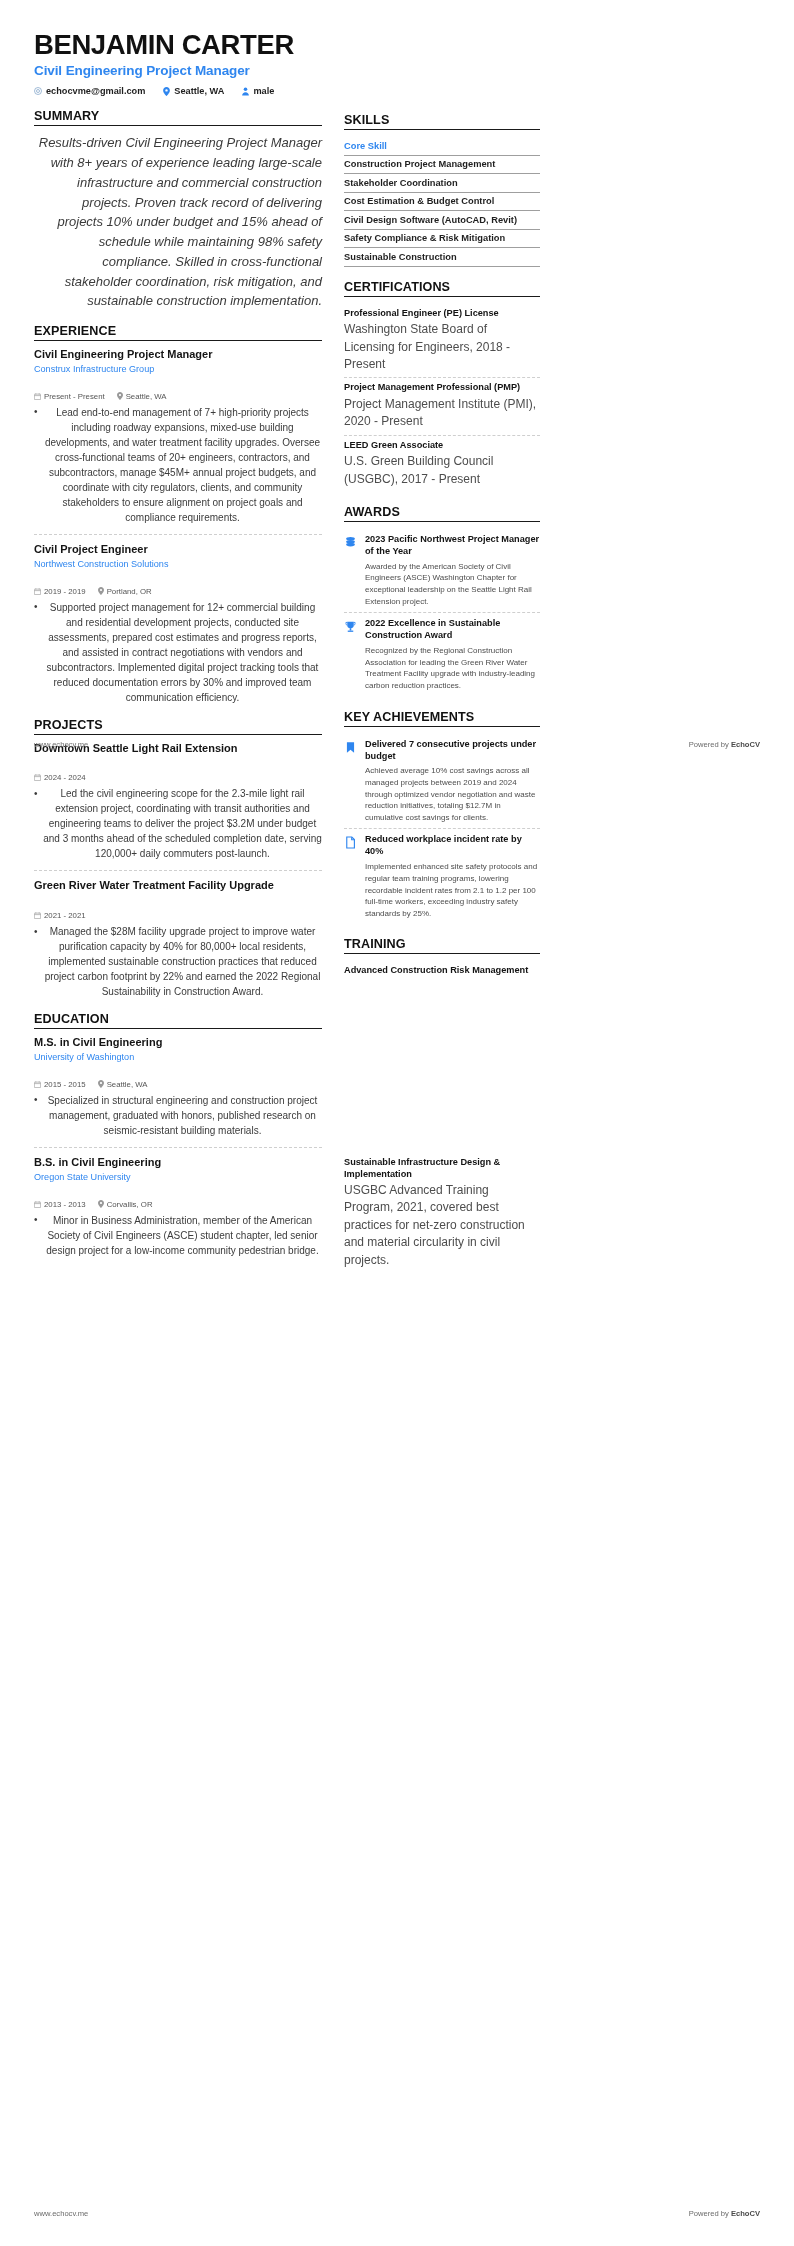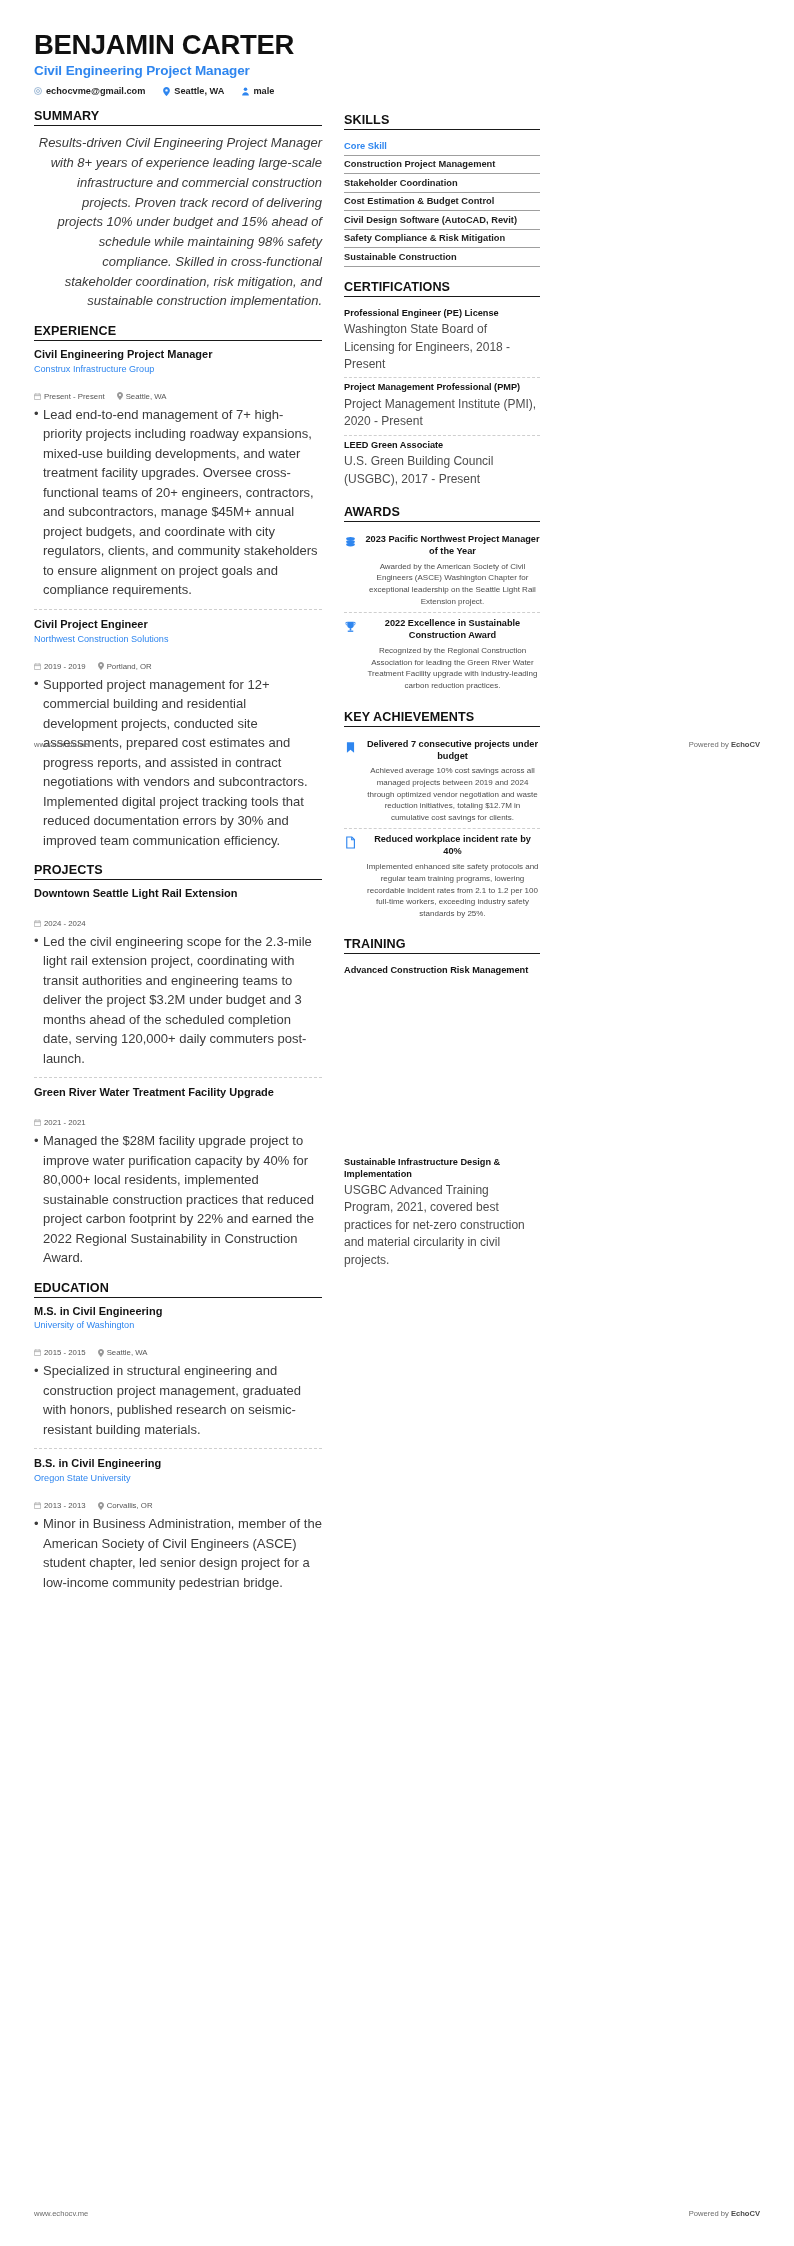--- a/index.html
+++ b/index.html
@@ -95,24 +95,25 @@
     color: #555555;
     margin-top: 18px;
   }
   .meta-piece { display: flex; align-items: center; gap: 3px; }
   .meta-piece svg { display: block; opacity: .75; }
 
   ul.bullets { list-style: none; margin-top: 4px; }
   ul.bullets li {
     position: relative;
     padding-left: 9px;
-    font-size: 13px;
+    font-size: 10px;
     line-height: 1.5;
     color: #3b3b3b;
     margin-bottom: 1px;
+    text-align: center;
   }
   ul.bullets li::before {
     content: "•";
     position: absolute;
     left: 0;
     top: -0.5px;
     color: #3b3b3b;
   }
   .entry-sep {
     border-bottom: 1px dashed #cfcfcf;
@@ -140,21 +141,21 @@
   .cert-sub {
     font-size: 12px;
     color: #4d4d4d;
     line-height: 1.45;
     margin-top: 2px;
   }
 
   .icon-item { display: flex; gap: 7px; padding: 5px 0 5px 0; }
   .icon-item + .icon-item { border-top: 1px dashed #cfcfcf; }
   .icon-box { flex: 0 0 14px; padding-top: 1px; }
-  .icon-body { flex: 1 1 auto; text-align: center; }
+  .icon-body { flex: 1 1 auto; }
   .icon-title {
     font-size: 9.2px;
     font-weight: bold;
     color: #141414;
     line-height: 1.3;
   }
   .icon-desc {
     font-size: 8px;
     color: #4d4d4d;
     line-height: 1.45;

